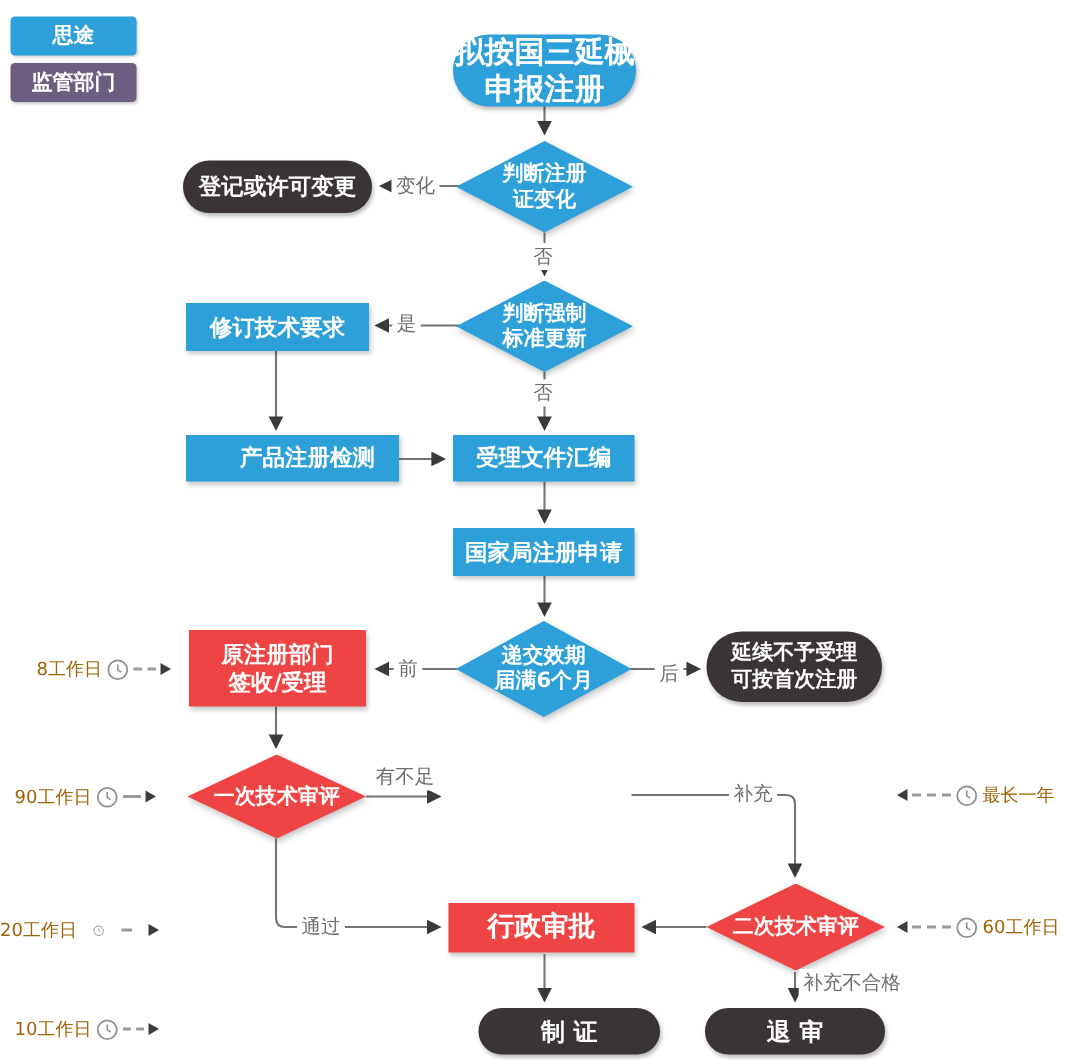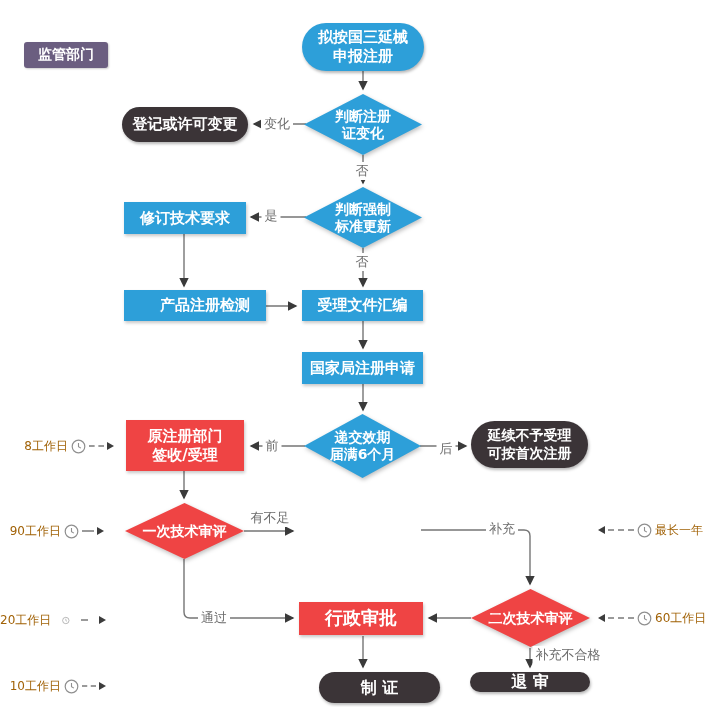--- a/index.html
+++ b/index.html
@@ -57,23 +57,24 @@
       <path d="M184,471 L184,498" marker-end="url(#ah)"></path>
       <path d="M244,531 L293,531" marker-end="url(#ah)"></path>
       <path d="M421,530 L524,530 Q530,530 530,536 L530,584" marker-end="url(#ah)"></path>
       <path d="M184,559 L184,612 Q184,618 190,618 L293,618" marker-end="url(#ah)"></path>
       <path d="M471,618 L429,618" marker-end="url(#ah)"></path>
       <path d="M363,636 L363,667" marker-end="url(#ah)"></path>
       <path d="M530,648 L530,667" marker-end="url(#ah)"></path>
     </g>
   </svg>
 
-  <div class="legend" style="left:24px;top:42px;background:#6b5e80;">监管部门</div>
+  <div class="legend blue" style="left:7px;top:11px;">思途</div>
+  <div class="legend" style="left:7px;top:42px;background:#6b5e80;">监管部门</div>
 
-  <div class="node pill blue" style="left:302px;top:23px;width:122px;height:48px;border-radius:24px;font-size:15px;">拟按国三延械
+  <div class="node pill blue" style="left:302px;top:23px;width:122px;height:48px;border-radius:24px;font-size:20px;">拟按国三延械
 申报注册</div>
 
   <div class="dwrap" style="left:304px;top:94px;width:118px;height:61px;">
     <div class="diamond blue" style="font-size:14px;">判断注册
 证变化</div>
   </div>
 
   <div class="node pill dark" style="left:122px;top:107px;width:126px;height:35px;border-radius:18px;font-size:15px;">登记或许可变更</div>
 
   <div class="dwrap" style="left:304px;top:187px;width:118px;height:61px;">
@@ -106,21 +107,21 @@
 
 
   <div class="node rect purple" style="left:299px;top:602px;width:124px;height:33px;font-size:18px;">行政审批</div>
 
   <div class="dwrap" style="left:471px;top:589px;width:119px;height:58px;">
     <div class="diamond purple" style="font-size:14px;">二次技术审评</div>
   </div>
 
   <div class="node pill dark" style="left:319px;top:672px;width:121px;height:31px;border-radius:16px;font-size:16px;">制 证</div>
 
-  <div class="node pill dark" style="left:470px;top:672px;width:120px;height:20px;border-radius:16px;font-size:16px;">退 审</div>
+  <div class="node pill dark" style="left:470px;top:672px;width:120px;height:31px;border-radius:16px;font-size:16px;">退 审</div>
 
   <div class="elabel" style="left:277px;top:124px;">变化</div>
   <div class="elabel" style="left:362px;top:171px;">否</div>
   <div class="elabel" style="left:271px;top:216px;">是</div>
   <div class="elabel" style="left:362px;top:262px;">否</div>
   <div class="elabel" style="left:272px;top:446px;">前</div>
   <div class="elabel" style="left:446px;top:449px;">后</div>
   <div class="elabel" style="left:270px;top:518px;">有不足</div>
   <div class="elabel" style="left:502px;top:529px;">补充</div>
   <div class="elabel" style="left:214px;top:618px;">通过</div>

